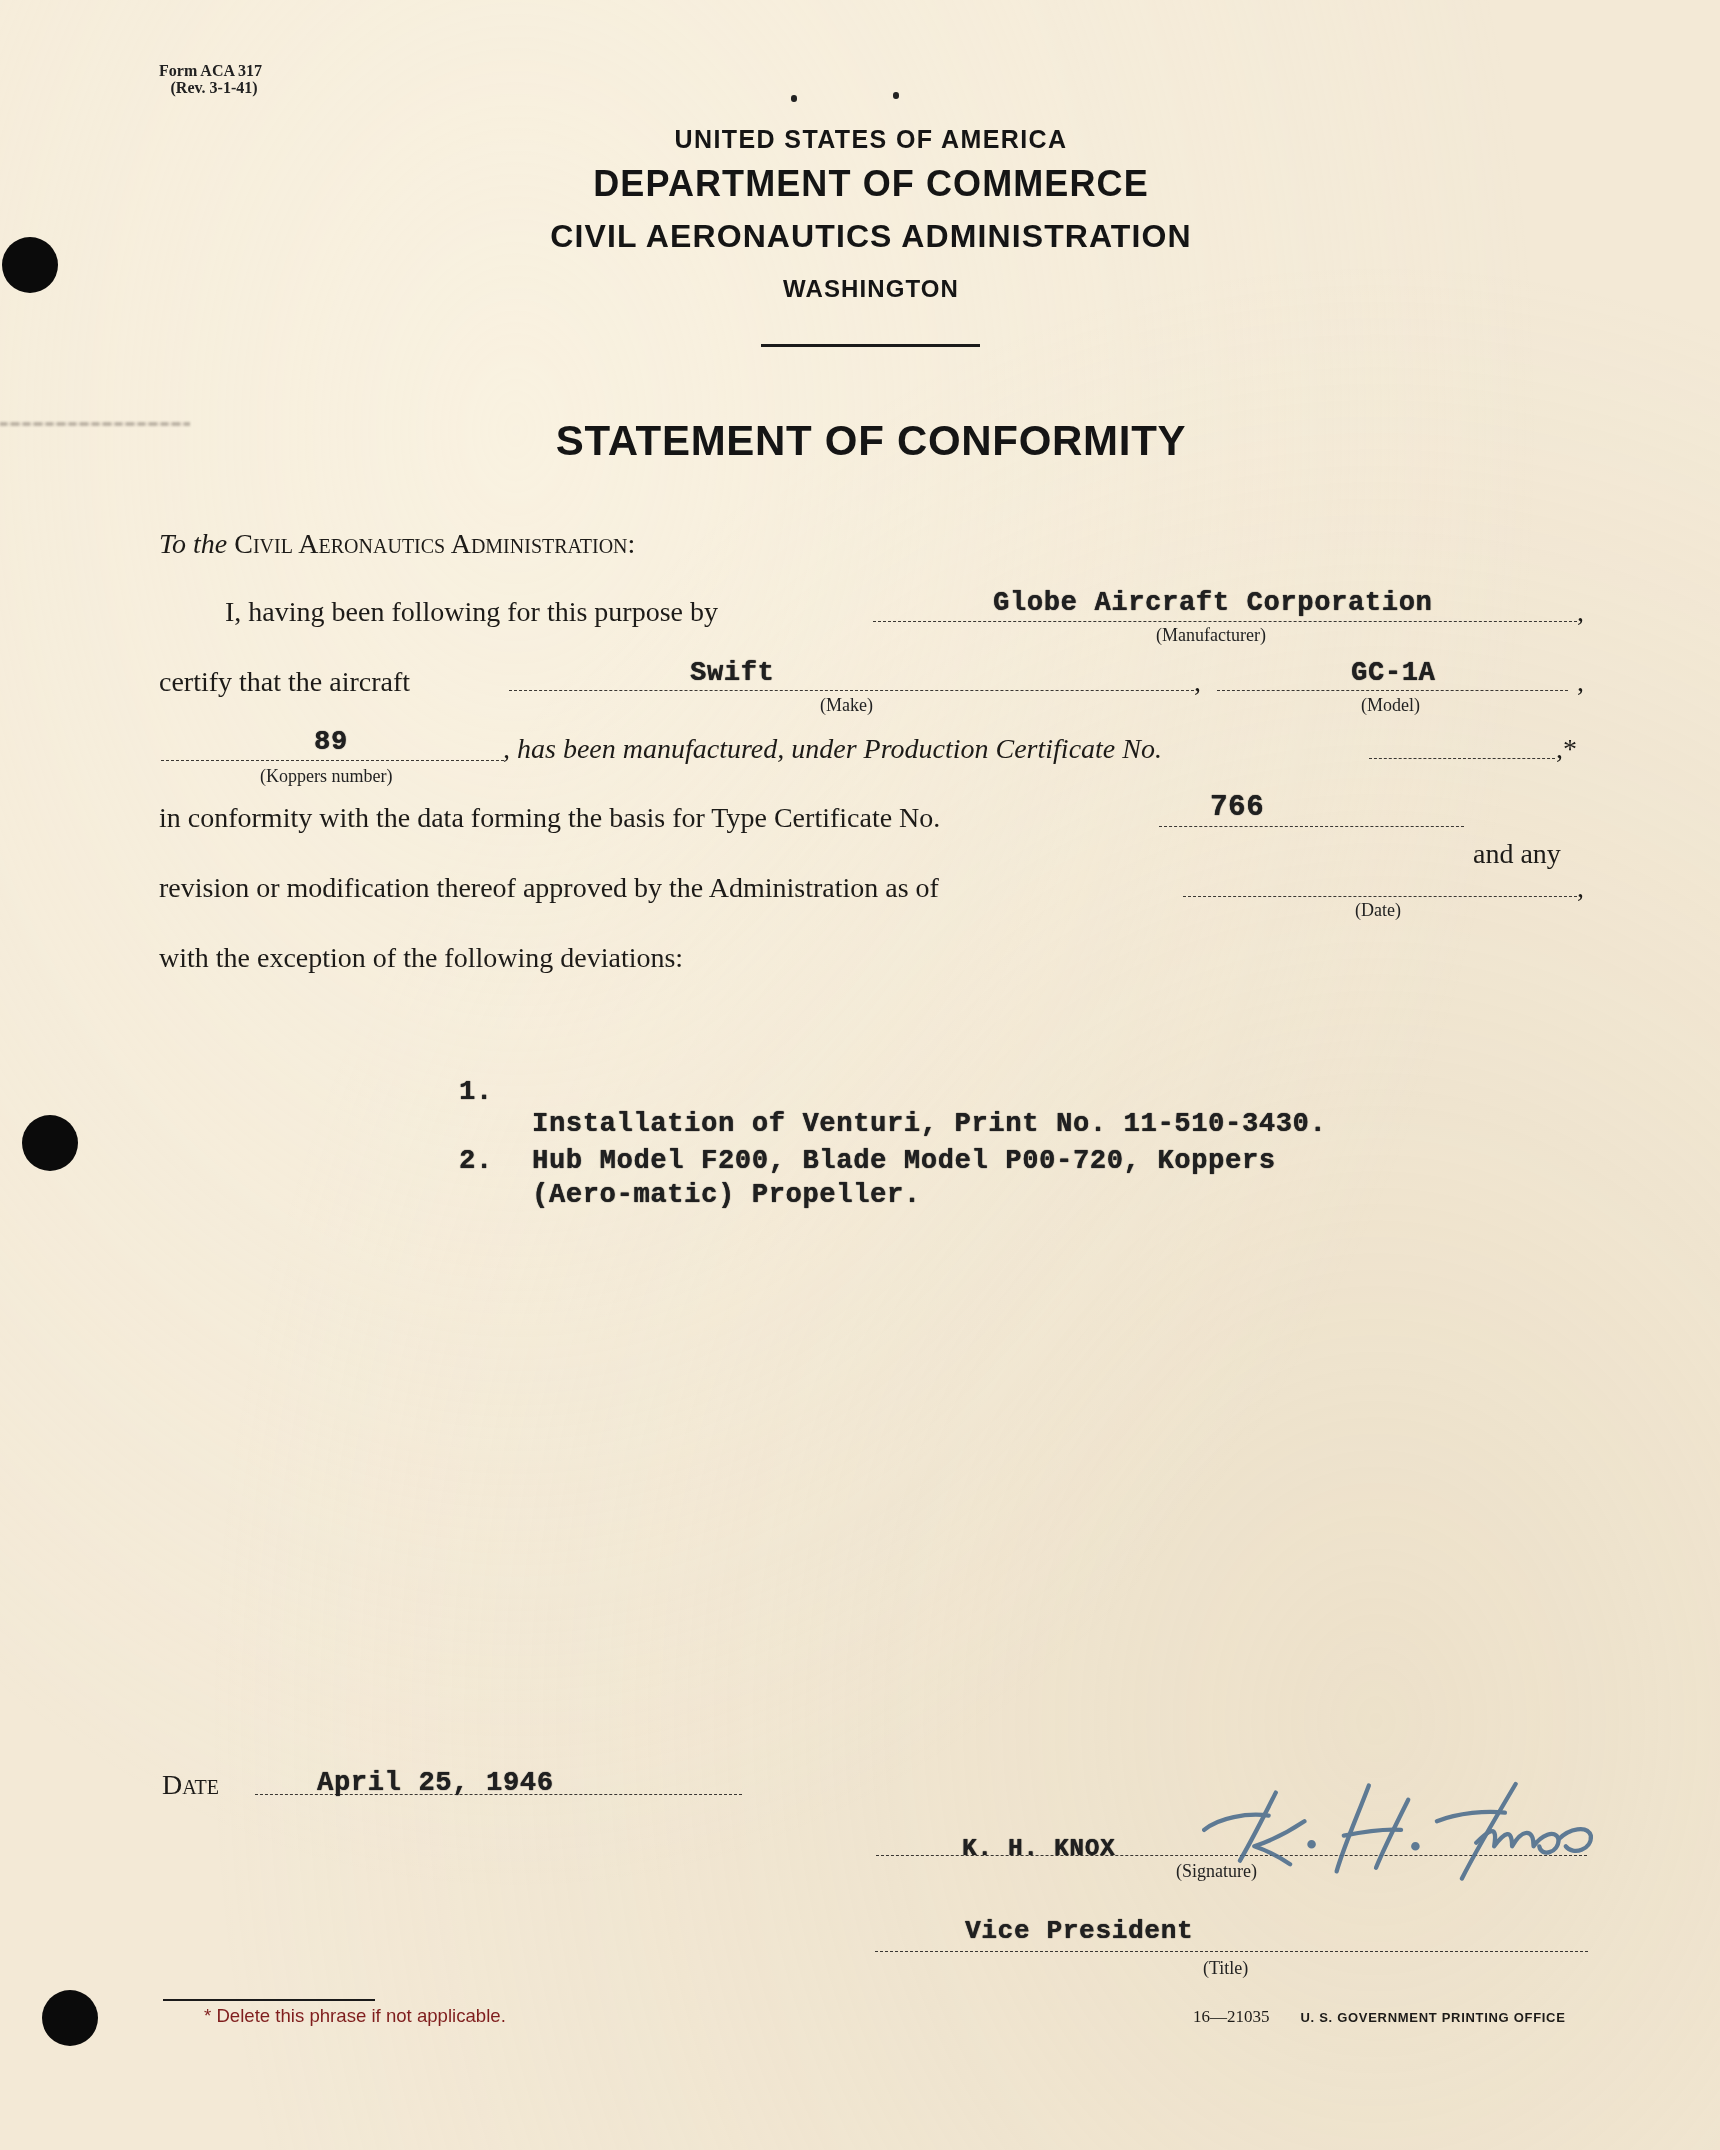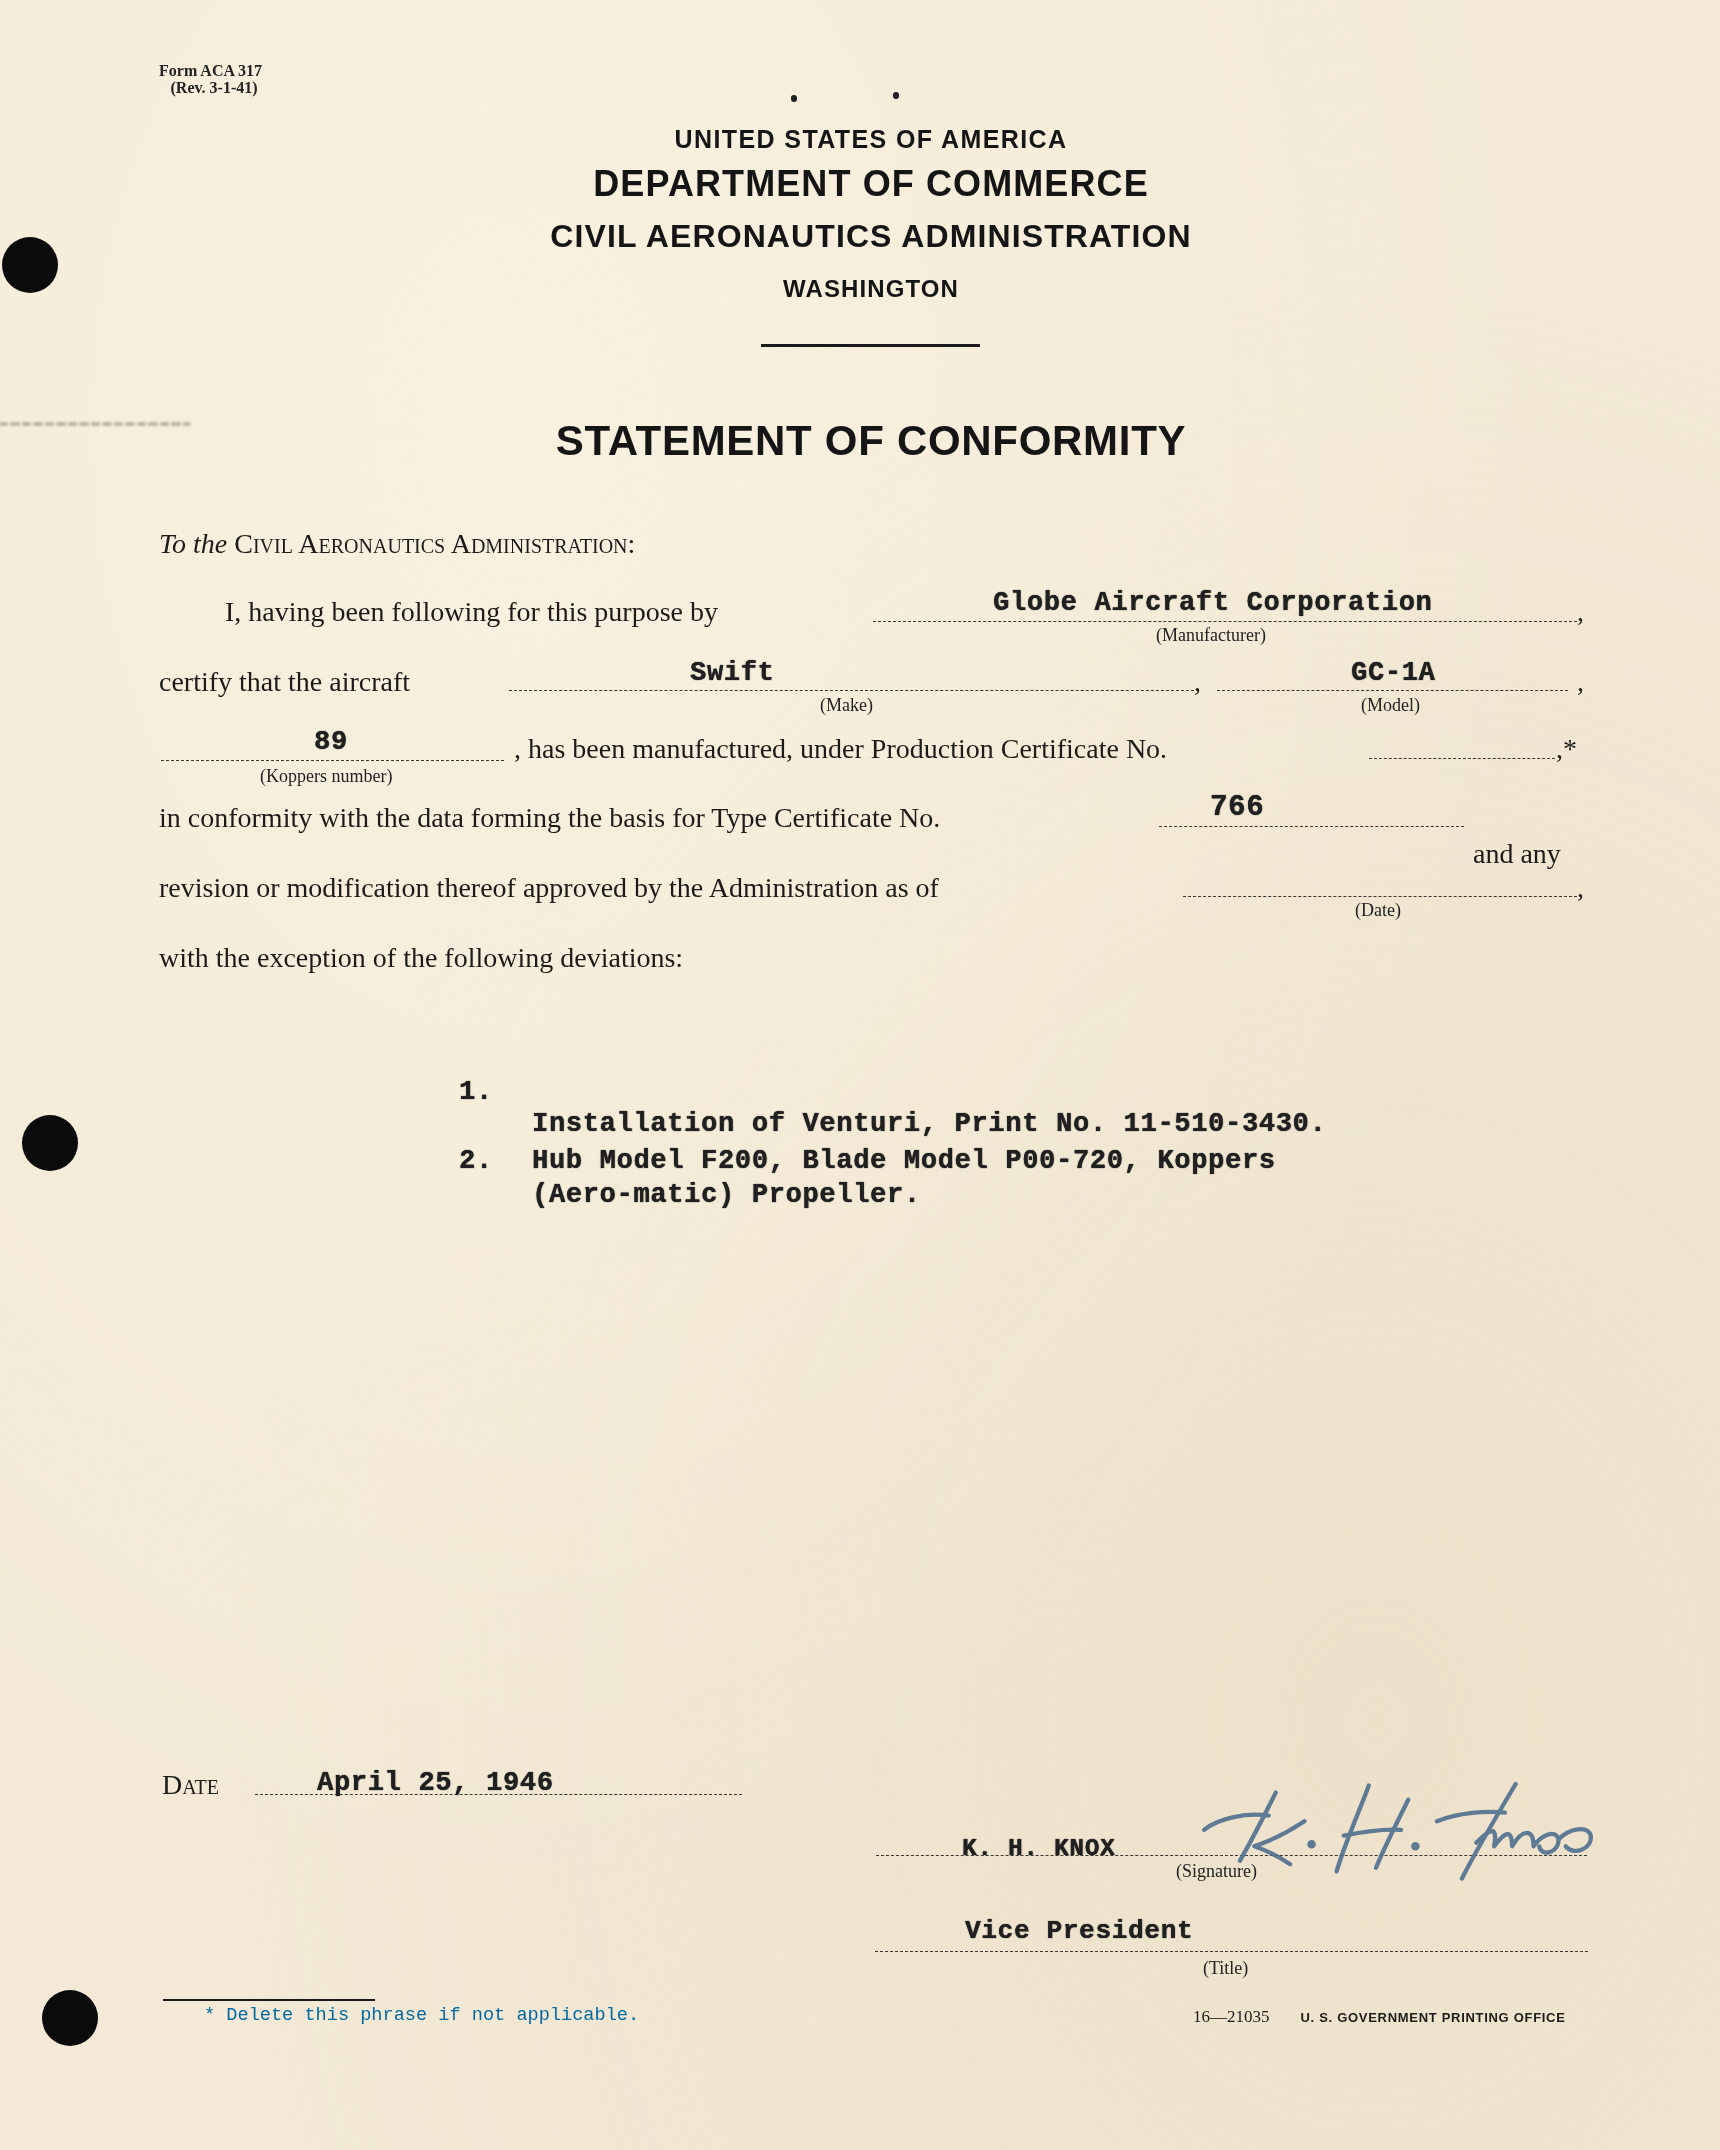--- a/index.html
+++ b/index.html
@@ -27,21 +27,21 @@
   .h-wash { top: 275px; font-size: 24px; letter-spacing: 1.1px; }
   .rule-top { position: absolute; left: 761px; top: 344px; width: 219px; height: 2.9px; background: #1a1a1a; }
   .h-title { top: 417px; font-size: 42px; letter-spacing: 0.7px; }
   .serif { font-family: "Liberation Serif", serif; font-size: 28px; color: #1d1b18; white-space: nowrap; }
   .smallcaps { font-variant: small-caps; }
   .italic { font-style: italic; }
   .dash { position: absolute; height: 0; border-bottom: 1.4px dashed #3a3733; }
   .caption { position: absolute; font-family: "Liberation Serif", serif; font-size: 18px; color: #222; white-space: nowrap; }
   .typed { position: absolute; font-family: "Liberation Mono", monospace; font-weight: bold; font-size: 27px; color: #202020; white-space: nowrap; text-shadow: 0 0 1.1px rgba(20,20,20,0.8), 0.4px 0.4px 0.7px rgba(20,20,20,0.6); letter-spacing: 0.7px; }
   .footnote-rule { position: absolute; left: 163px; top: 1999px; width: 212px; height: 2.2px; background: #1a1a1a; }
-  .footnote { position: absolute; left: 204px; top: 2005px; font-family: Liberation Mono, monospace; font-size: 18.6px; color: #0369a1; }
+  .footnote { position: absolute; left: 204px; top: 2005px; font-family: Liberation Sans, sans-serif; font-size: 18.6px; color: #7f1d1d; }
   .print-office { position: absolute; left: 1184px; top: 2007px; font-size: 16px; color: #1d1b18; white-space: nowrap; margin-left: 9px; }
   .print-office .num { font-family: "Liberation Serif", serif; font-size: 17px; }
   .print-office .gpo { font-family: "Liberation Sans", sans-serif; font-weight: bold; font-size: 13px; letter-spacing: 0.7px; margin-left: 27px; }
   .sig-svg { position: absolute; left: 1197px; top: 1778px; }
 </style>
 </head>
 <body>
 
 <div class="hole" style="left:2.2px;top:237px;"></div>
 <div class="hole" style="left:21.5px;top:1115px;"></div>
@@ -80,21 +80,21 @@
 <div class="typed" style="left:690px;top:658px;">Swift</div>
 <div class="abs serif" style="left:1194px;top:666px;">,</div>
 <div class="dash" style="left:1217px;top:690px;width:351px;"></div>
 <div class="typed" style="left:1351px;top:658px;">GC-1A</div>
 <div class="abs serif" style="left:1577px;top:666px;">,</div>
 <div class="caption" style="left:800px;top:695px;margin-left:20px;">(Make)</div>
 <div class="caption" style="left:1361px;top:695px;">(Model)</div>
 
 <div class="dash" style="left:161px;top:760px;width:343px;"></div>
 <div class="typed" style="left:314px;top:727px;">89</div>
-<div class="abs serif" style="left:514px;top:733px;">, has been manufactured, under Production Certificate No.</div>
+<div class="abs serif" style="left:503px;top:733px;font-style:italic;">, has been manufactured, under Production Certificate No.</div>
 <div class="dash" style="left:1369px;top:758px;width:186px;"></div>
 <div class="typed" style="left:1376px;top:727px;"></div>
 <div class="abs serif" style="left:1556px;top:733px;">,*</div>
 <div class="caption" style="left:260px;top:766px;">(Koppers number)</div>
 
 <div class="abs serif" style="left:159px;top:802px;">in conformity with the data forming the basis for Type Certificate No.</div>
 <div class="dash" style="left:1159px;top:826px;width:305px;"></div>
 <div class="typed" style="left:1210px;top:791px;font-size:29px;">766</div>
 <div class="abs serif" style="left:1473px;top:802px;margin-top:36px;">and any</div>
 

